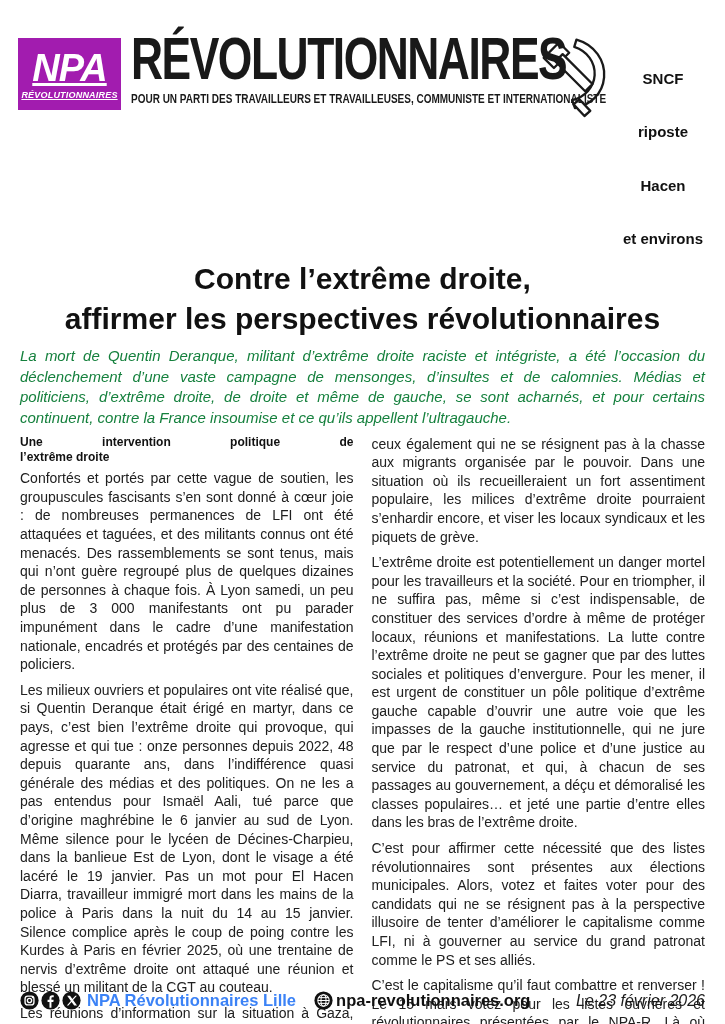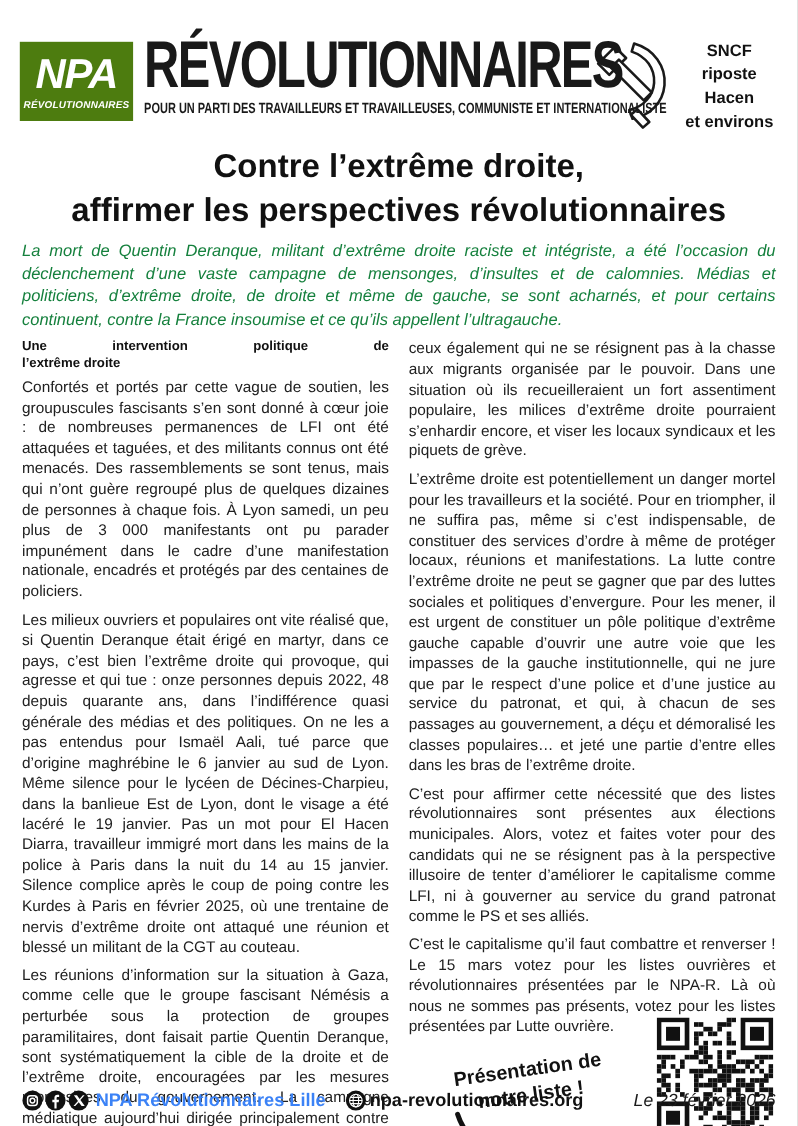--- a/index.html
+++ b/index.html
@@ -1,29 +1,29 @@
 <!DOCTYPE html>
 <html lang="fr"><head>
 <meta charset="utf-8">
 <style>
   html,body{margin:0;padding:0;}
   body{background:#888;font-family:"Liberation Sans", sans-serif;}
   .page{position:relative;width:725px;height:1024px;margin:0 auto;background:#ffffff;color:#1c1c1c;overflow:hidden;}
 
   
   .header{display:flex;align-items:flex-start;padding:30px 16px 0 18px;}
-  .logo-box{flex:0 0 auto;width:103px;height:72px;background:#4d7c0f;color:#fff;display:flex;flex-direction:column;align-items:center;justify-content:center;margin-top:8px;}
+  .logo-box{flex:0 0 auto;width:103px;height:72px;background:#a21caf;color:#fff;display:flex;flex-direction:column;align-items:center;justify-content:center;margin-top:8px;text-decoration:underline;}
   .logo-acro{font-size:38px;font-weight:bold;font-style:italic;line-height:1;letter-spacing:-1px;}
   .logo-sub{font-size:9px;font-weight:bold;font-style:italic;letter-spacing:0.2px;margin-top:3px;white-space:nowrap;}
   .masthead{flex:1 1 auto;margin-left:10px;min-width:0;}
   .masthead-title{display:inline-block;font-size:60px;font-weight:bold;line-height:0.98;letter-spacing:-2px;white-space:nowrap;transform:scaleX(0.74);transform-origin:0 0;color:#191919;}
   .masthead-subtitle{display:inline-block;font-size:13.5px;font-weight:bold;white-space:nowrap;transform:scaleX(0.74);transform-origin:0 0;margin-top:2px;color:#191919;}
   .hs-wrap{flex:0 0 auto;width:80px;height:92px;margin:0 2px 0 0;}
   .sncf{flex:0 0 auto;width:92px;text-align:center;font-weight:bold;font-size:15px;line-height:1.42;padding-top:6px;color:#111;}
-  .sncf div{white-space:nowrap;}
+  .sncf div{white-space:nowrap;margin-top:32px;}
 
   
   .main-title{text-align:center;font-weight:bold;font-size:30px;line-height:1.32;margin:10px 10px 6px 10px;color:#111;}
 
   
   .intro{font-style:italic;font-size:15px;line-height:1.37;text-align:justify;margin:8px 20px 4px 20px;color:#15803d;}
 
   
   .columns{display:flex;gap:18px;margin:6px 20px 0 20px;}
   .col{flex:1 1 0;min-width:0;}

